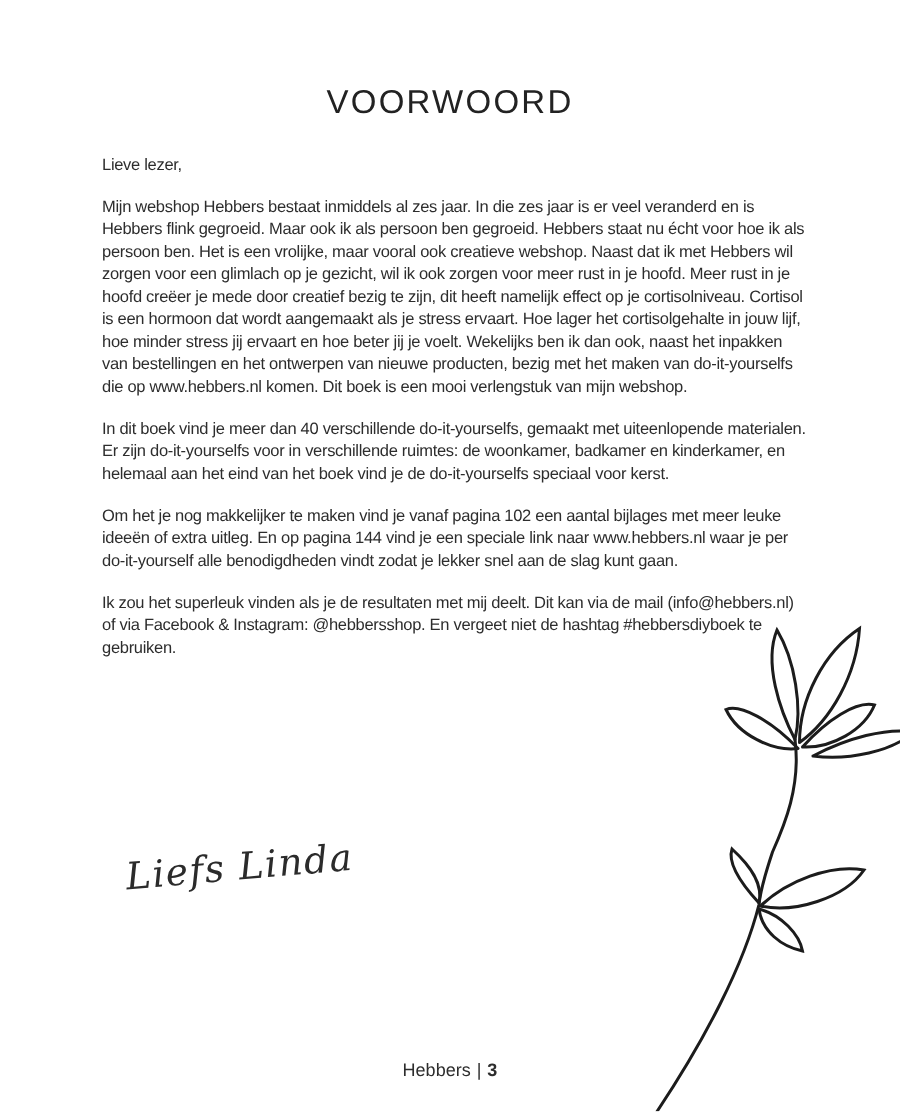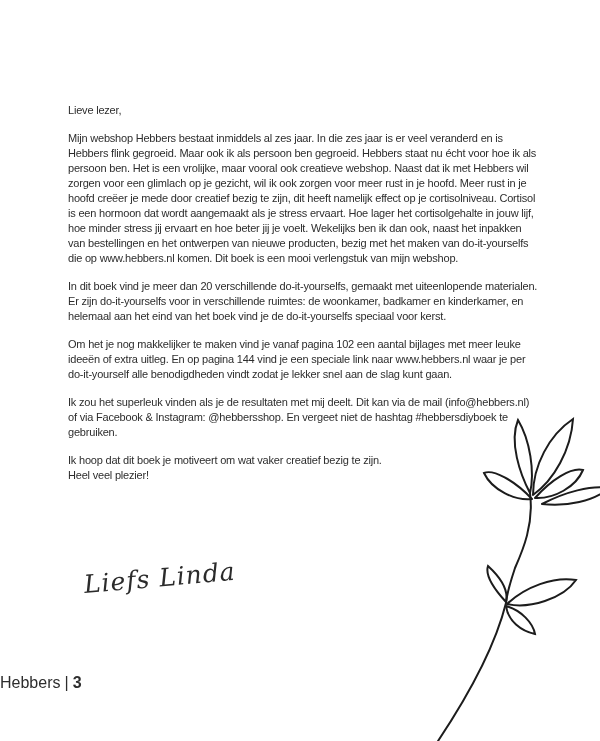--- a/index.html
+++ b/index.html
@@ -53,43 +53,43 @@
   .plant-art {
     position: absolute;
     top: 400px;
     left: 430px;
     width: 170px;
     height: 341px;
   }
   .plant-art svg { display: block; width: 100%; height: 100%; }
   .page-footer {
     position: absolute;
-    top: 674px;
+    top: 706px;
     left: 0;
     width: 100%;
-    font-size: 16px;
+    text-align: center;
+    font-size: 12px;
     color: #2d2d2d;
   }
   .page-footer .sep { margin: 0 4px; }
   .page-footer .page-num { font-weight: 700; }
 </style>
 </head>
 <body>
 
 <div class="page">
 
+  <h1 class="page-title">VOORWOORD</h1>
 
   <div class="letter-body">
     <p>Lieve lezer,</p>
     <p>Mijn webshop Hebbers bestaat inmiddels al zes jaar. In die zes jaar is er veel veranderd en is Hebbers flink gegroeid. Maar ook ik als persoon ben gegroeid. Hebbers staat nu écht voor hoe ik als persoon ben. Het is een vrolijke, maar vooral ook creatieve webshop. Naast dat ik met Hebbers wil zorgen voor een glimlach op je gezicht, wil ik ook zorgen voor meer rust in je hoofd. Meer rust in je hoofd creëer je mede door creatief bezig te zijn, dit heeft namelijk effect op je cortisolniveau. Cortisol is een hormoon dat wordt aangemaakt als je stress ervaart. Hoe lager het cortisolgehalte in jouw lijf, hoe minder stress jij ervaart en hoe beter jij je voelt. Wekelijks ben ik dan ook, naast het inpakken van bestellingen en het ontwerpen van nieuwe producten, bezig met het maken van do-it-yourselfs die op www.hebbers.nl komen. Dit boek is een mooi verlengstuk van mijn webshop.</p>
-    <p>In dit boek vind je meer dan 20 verschillende do-it-yourselfs, gemaakt met uiteenlopende materialen. Er zijn do-it-yourselfs voor in verschillende ruimtes: de woonkamer, badkamer en kinderkamer, en helemaal aan het eind van het boek vind je de do-it-yourselfs speciaal voor kerst.</p>
+    <p>In dit boek vind je meer dan 40 verschillende do-it-yourselfs, gemaakt met uiteenlopende materialen. Er zijn do-it-yourselfs voor in verschillende ruimtes: de woonkamer, badkamer en kinderkamer, en helemaal aan het eind van het boek vind je de do-it-yourselfs speciaal voor kerst.</p>
     <p>Om het je nog makkelijker te maken vind je vanaf pagina 102 een aantal bijlages met meer leuke ideeën of extra uitleg. En op pagina 144 vind je een speciale link naar www.hebbers.nl waar je per do-it-yourself alle benodigdheden vindt zodat je lekker snel aan de slag kunt gaan.</p>
     <p>Ik zou het superleuk vinden als je de resultaten met mij deelt. Dit kan via de mail (info@hebbers.nl) of via Facebook &amp; Instagram: @hebbersshop. En vergeet niet de hashtag #hebbersdiyboek te gebruiken.</p>
-    <p>Ik hoop dat dit boek je motiveert om wat vaker creatief bezig te zijn.
-Heel veel plezier!</p>
   </div>
 
   <div class="signature">Liefs Linda</div>
 
   <div class="plant-art">
     <svg viewBox="0 0 170 341" xmlns="http://www.w3.org/2000/svg">
       <g fill="none" stroke="#1c1c1c" stroke-width="2" stroke-linecap="round">
 
         <path d="M100,93 C90,74 79,42 88,20 C100,40 105,72 100,93"></path>
         <path d="M103,95 C103,66 119,35 143,19 C141,50 124,80 103,95"></path>

